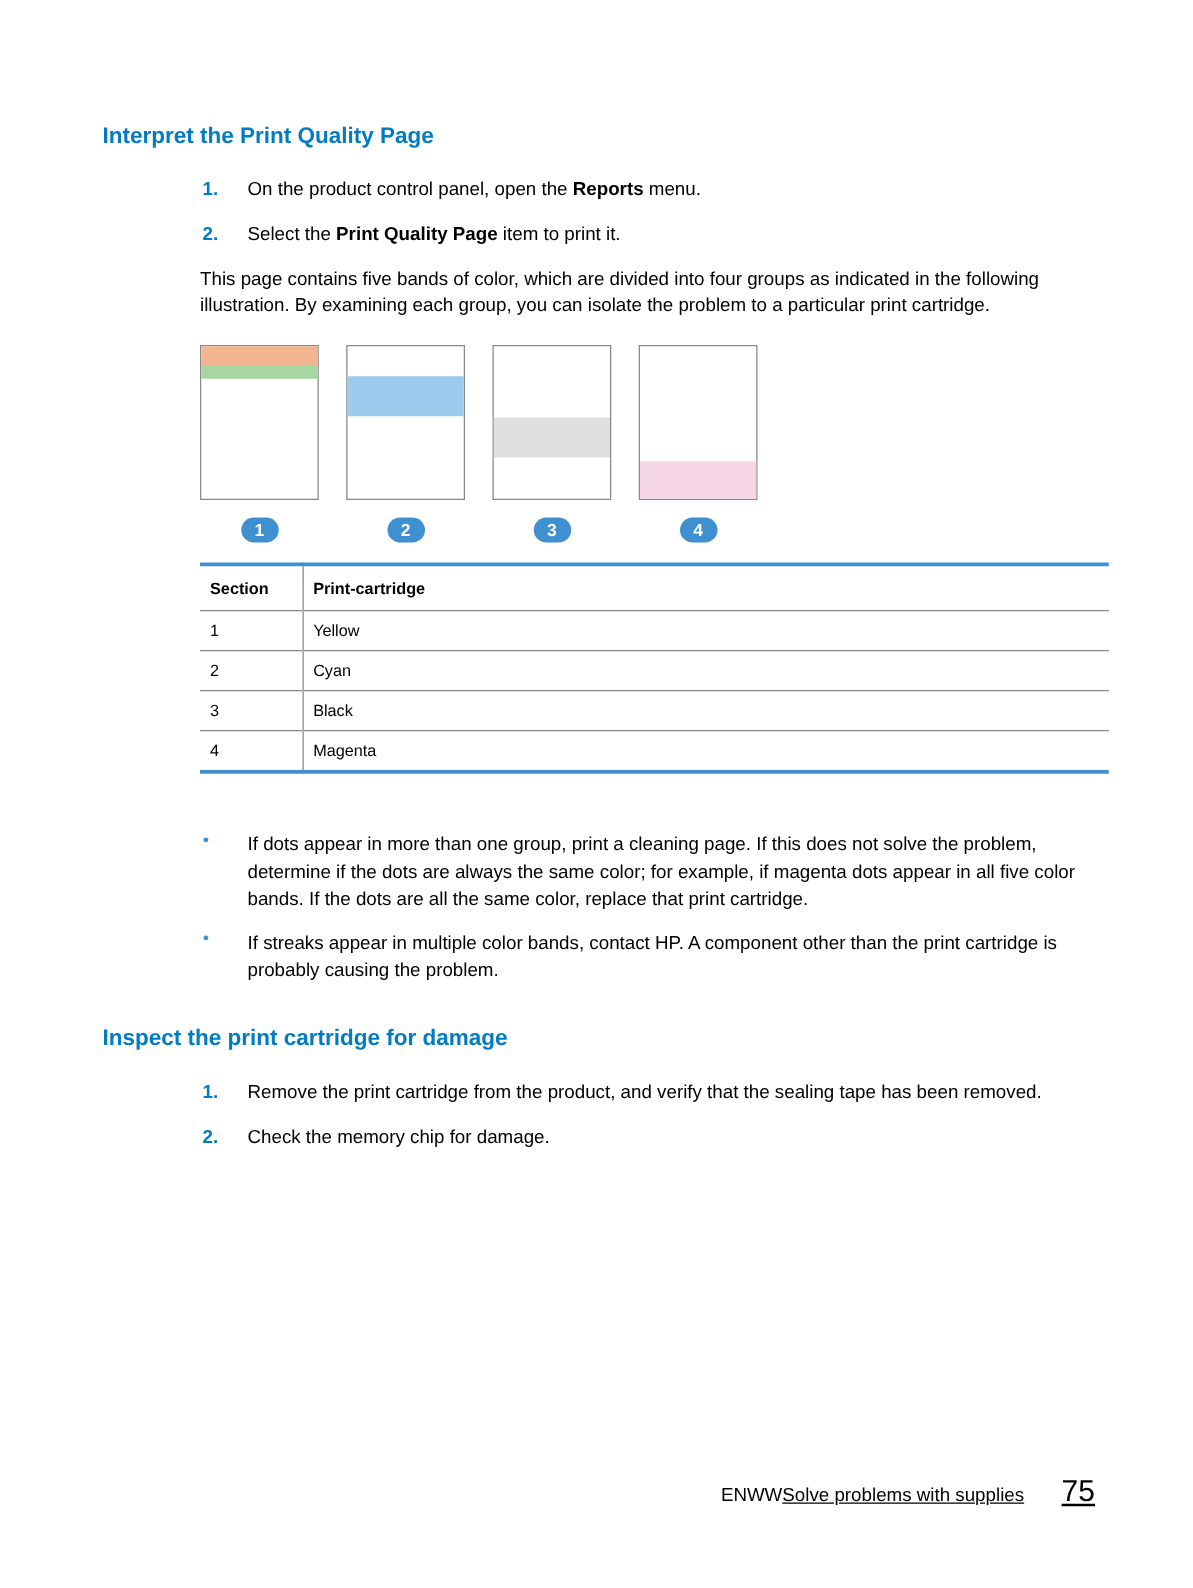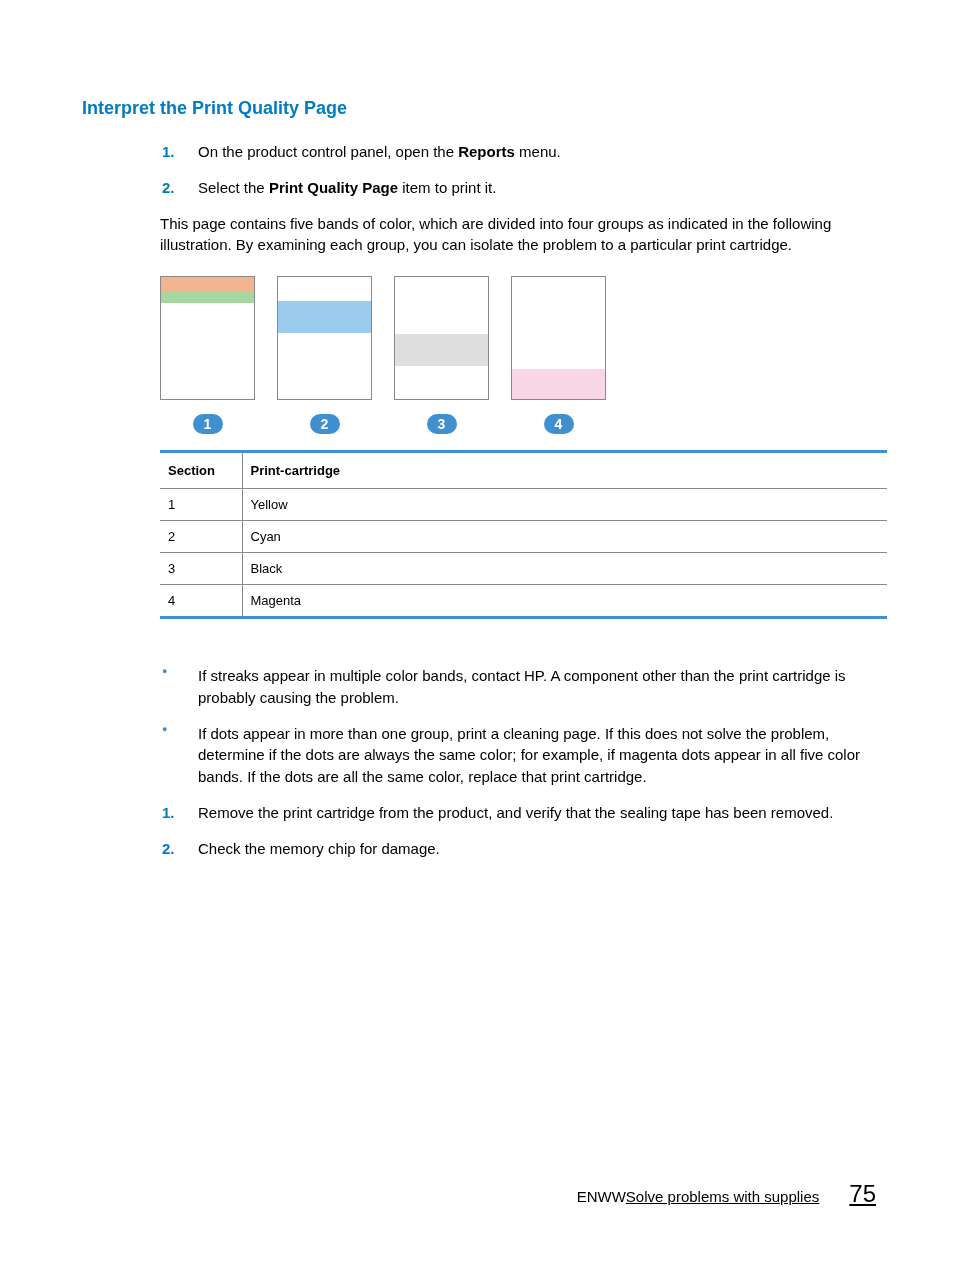--- a/index.html
+++ b/index.html
@@ -223,24 +223,25 @@
         <td>Black</td>
       </tr>
       <tr>
         <td>4</td>
         <td>Magenta</td>
       </tr>
     </tbody>
   </table>
 
   <ul class="bullets">
+    <li>If dots appear in more than one group, print a cleaning page. If this does not solve the problem, determine if the dots are always the same color; for example, if magenta dots appear in all five color bands. If the dots are all the same color, replace that print cartridge.</li>
     <li>If streaks appear in multiple color bands, contact HP. A component other than the print cartridge is probably causing the problem.</li>
-    <li>If dots appear in more than one group, print a cleaning page. If this does not solve the problem, determine if the dots are always the same color; for example, if magenta dots appear in all five color bands. If the dots are all the same color, replace that print cartridge.</li>
   </ul>
 
+  <h2 class="second">Inspect the print cartridge for damage</h2>
 
   <ol class="numbered">
     <li>
       <span class="num">1.</span>
       <span>Remove the print cartridge from the product, and verify that the sealing tape has been removed.</span>
     </li>
     <li>
       <span class="num">2.</span>
       <span>Check the memory chip for damage.</span>
     </li>

